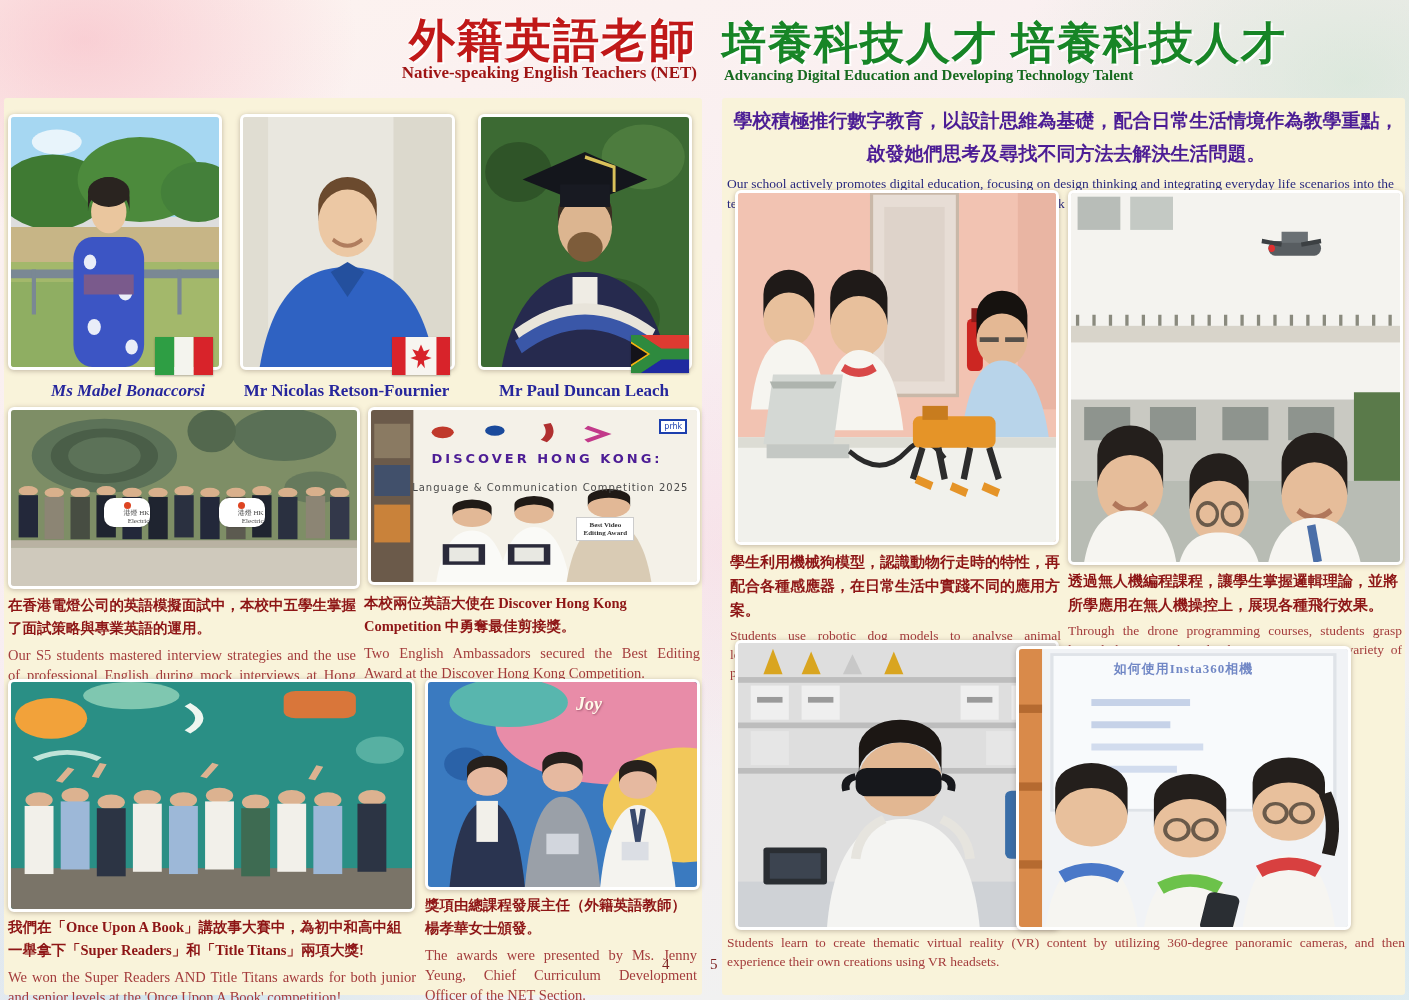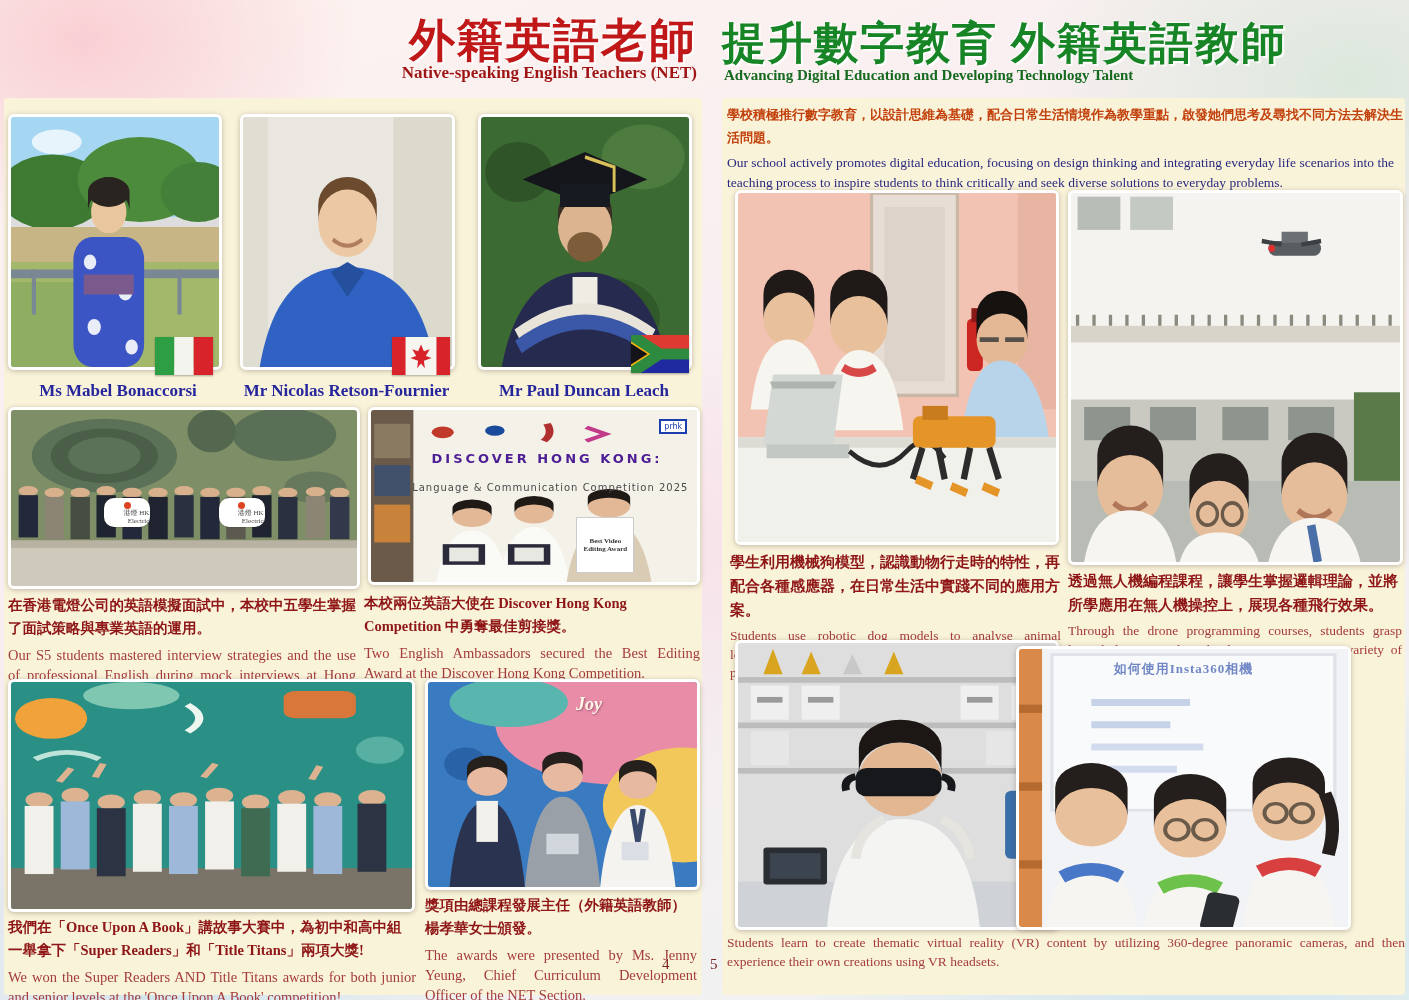--- a/index.html
+++ b/index.html
@@ -27,35 +27,35 @@
           font-weight:bold;font-size:17px;color:#9e1414;}
   .rp-sub{position:absolute;top:67px;left:724px;font-weight:bold;font-size:15px;color:#166a1f;}
   .teacher-name{position:absolute;top:381px;text-align:center;font-weight:bold;
                 font-size:17px;color:#26269c;}
   .cap{position:absolute;}
   .cap .zh{color:#8e1616;font-weight:bold;font-size:14.5px;line-height:1.6;}
   .cap .en{color:#a43c3c;font-size:14.5px;line-height:1.38;text-align:justify;margin-top:5px;}
   .rp .zh{font-size:15px;}
   .rp .en{font-size:13.5px;}
   .intro{position:absolute;left:727px;top:104px;width:678px;}
-  .intro .zh{color:#c2410c;font-weight:bold;font-size:13px;line-height:1.75;}
+  .intro .zh{color:#4c1d95;font-weight:bold;font-size:19px;line-height:1.75;text-align:center;}
   .intro .en{color:#29297e;font-size:13.5px;line-height:1.5;margin-top:3px;}
   .pagenum{position:absolute;font-size:15px;color:#7c2020;}
   .flag{position:absolute;width:58px;height:38px;box-shadow:0 1px 2px rgba(0,0,0,.3);z-index:5;}
   .flag svg{display:block;width:100%;height:100%;}
   .overlay{position:absolute;z-index:3;}
   .hke-sign{background:#fff;border-radius:10px;color:#444;font-size:7px;line-height:1.1;
             text-align:right;padding:4px 1px 2px;width:44px;box-shadow:0 0 2px rgba(0,0,0,.3);}
   .hke-dot{width:7px;height:7px;border-radius:50%;background:#d42;margin:0 auto 1px;}
   .dhk-line1{width:100%;text-align:center;font-family:"DejaVu Sans",sans-serif;font-weight:bold;
              letter-spacing:3px;color:#4c1d95;font-size:13px;}
   .dhk-line2{width:100%;text-align:center;font-family:"DejaVu Sans",sans-serif;
              letter-spacing:1px;color:#4a4a4a;font-size:10px;}
   .dhk-award{background:#fff;border:1px solid #ccc;color:#333;font-weight:bold;
-             font-size:7px;text-align:center;padding:19px 2px;width:52px;line-height:1.2;}
+             font-size:7px;text-align:center;padding:3px 2px;width:52px;line-height:1.2;}
   .dhk-prhk{background:#fff;border:2px solid #1c3fae;color:#1c3fae;font-weight:normal;
             font-size:8px;padding:1px 3px;font-family:"DejaVu Sans",sans-serif;}
   .joy-script{font-style:italic;font-weight:bold;color:#fff8e8;font-size:18px;
               text-shadow:1px 1px 2px rgba(120,60,80,.6);}
   .cam-screen-text{color:#5a74bc;font-weight:bold;font-size:13px;letter-spacing:1px;
                    opacity:.85;width:100%;text-align:center;}
 </style>
 </head>
 <body>
 
@@ -152,21 +152,21 @@
     <path d="M16,0 L60,13 L60,27 L16,40 L28,40 L60,30 L60,10 L28,0 Z" fill="none"></path>
     <polygon points="16,0 44,20 16,40 30,40 60,29 60,11 30,0" fill="none"></polygon>
     <path d="M12,0 L40,20 L12,40 L26,40 L60,28 L60,12 L26,0 Z" fill="none"></path>
     <polygon points="60,12 34,12 17,0 31,0 60,0" fill="none"></polygon>
     <path d="M30,20 L0,0 M30,20 L0,40 M30,20 L60,20" stroke="#2e8a3e" stroke-width="11"></path>
     <path d="M30,20 L0,0 M30,20 L0,40 M30,20 L60,20" stroke="#2e8a3e" stroke-width="11" fill="none"></path>
     <path d="M30,20 L-2,-2 M30,20 L-2,42 M30,20 L60,20" stroke="#fff" stroke-width="14" fill="none" opacity="0"></path>
   </svg>
 </div>
 
-<div class="teacher-name" style="left:12px;width:212px;">Ms Mabel Bonaccorsi</div>
+<div class="teacher-name" style="left:22px;width:212px;font-style:italic;">Ms Mabel Bonaccorsi</div>
 <div class="teacher-name" style="left:240px;width:213px;">Mr Nicolas Retson-Fournier</div>
 <div class="teacher-name" style="left:478px;width:212px;">Mr Paul Duncan Leach</div>
 
 <div class="photo" style="left:8px;top:407px;width:346px;height:176px;">
   <svg viewBox="0 0 100 100" preserveAspectRatio="none">
     <defs>
         <g id="psn">
           <circle cy="0" r="2.8" fill="#d9b08c"></circle>
           <rect x="-2.8" y="2.4" width="5.6" height="24"></rect>
         </g>
@@ -303,21 +303,21 @@
 </div>
 <div class="cap" style="left:425px;top:894px;width:272px;">
   <div class="zh">獎項由總課程發展主任（外籍英語教師）楊孝華女士頒發。</div>
   <div class="en">The awards were presented by Ms. Jenny Yeung, Chief Curriculum Development Officer of the NET Section.</div>
 </div>
 
 <div class="pagenum" style="left:662px;top:956px;">4</div>
 
 <div class="panel" style="left:722px;top:98px;width:683px;height:897px;"></div>
 
-<div class="title-zh rp-title">提升數字教育 外籍英語教師</div>
+<div class="title-zh rp-title">培養科技人才 培養科技人才</div>
 <div class="rp-sub">Advancing Digital Education and Developing Technology Talent</div>
 
 <div class="intro">
   <div class="zh">學校積極推行數字教育，以設計思維為基礎，配合日常生活情境作為教學重點，啟發她們思考及尋找不同方法去解決生活問題。</div>
   <div class="en">Our school actively promotes digital education, focusing on design thinking and integrating everyday life scenarios into the teaching process to inspire students to think critically and seek diverse solutions to everyday problems.</div>
 </div>
 
 <div class="photo" style="left:735px;top:190px;width:318px;height:349px;">
   <svg viewBox="0 0 100 100" preserveAspectRatio="none">
     <rect x="0" y="0" width="100" height="100" fill="#f2c3b2"></rect>

